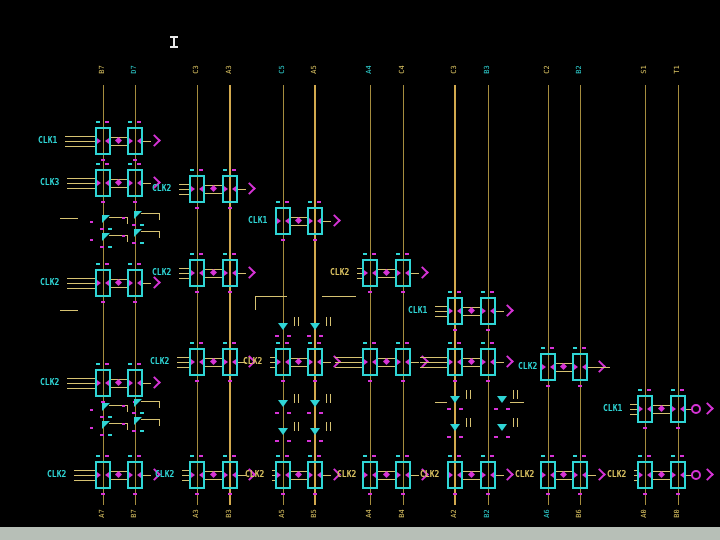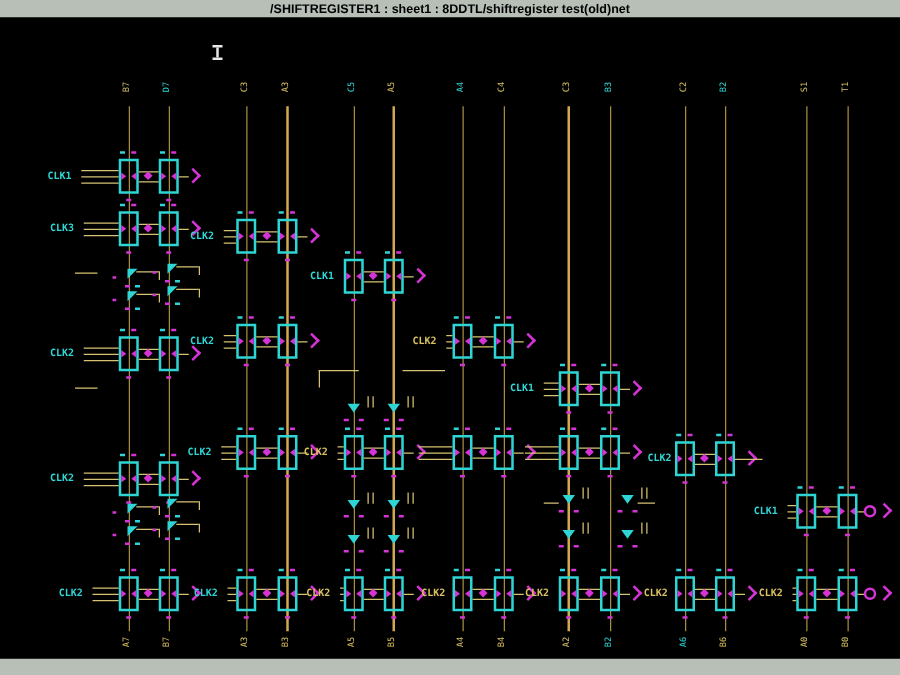--- a/index.html
+++ b/index.html
@@ -26,23 +26,20 @@
   .netlabel{position:absolute;font-family:"DejaVu Sans Mono",monospace;font-size:7px;line-height:7px;width:24px;text-align:center;transform:rotate(-90deg);white-space:nowrap;}
   .tridown{position:absolute;width:0;height:0;border-left:5px solid transparent;border-right:5px solid transparent;border-top:7px solid var(--cyan);}
   .flag{position:absolute;width:0;height:0;border-top:8px solid var(--cyan);border-right:8px solid transparent;}
   .vdash{position:absolute;width:1px;background:var(--wire);}
   .cursor-part{position:absolute;background:var(--white);}
 </style>
 </head>
 <body>
 
 <div id="stage">
-  <div class="titlebar">
-    <span>/SHIFTREGISTER1 : sheet1 : 8DDTL/shiftregister test(old)net</span>
-  </div>
   <div class="canvas" id="canvas">
       <div class="busline" style="left: 103px; top: 71px; width: 1px; height: 420px;"></div>
       <div class="busline" style="left: 135px; top: 71px; width: 1px; height: 420px;"></div>
       <div class="busline" style="left: 197px; top: 71px; width: 1px; height: 420px;"></div>
       <div class="busline thick" style="left: 229px; top: 71px; width: 2px; height: 420px;"></div>
       <div class="busline" style="left: 283px; top: 71px; width: 1px; height: 420px;"></div>
       <div class="busline thick" style="left: 314px; top: 71px; width: 2px; height: 420px;"></div>
       <div class="busline" style="left: 370px; top: 71px; width: 1px; height: 420px;"></div>
       <div class="busline" style="left: 403px; top: 71px; width: 1px; height: 420px;"></div>
       <div class="busline thick" style="left: 454px; top: 71px; width: 2px; height: 420px;"></div>

